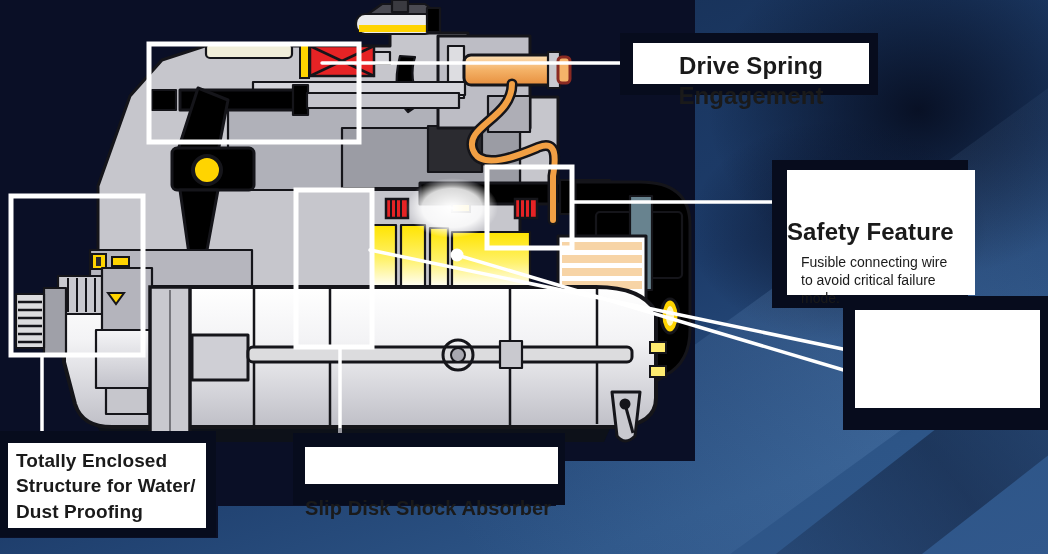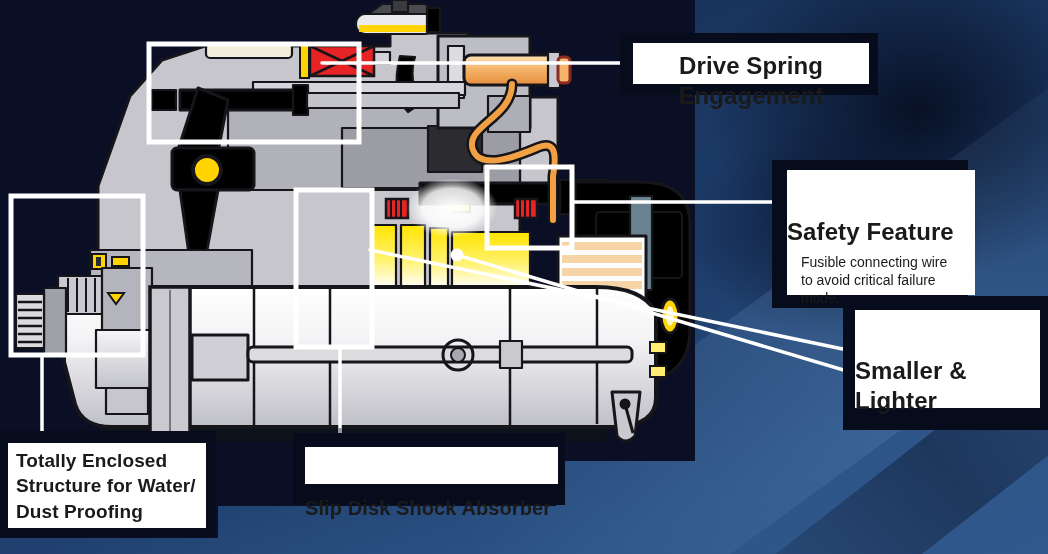--- a/index.html
+++ b/index.html
@@ -251,21 +251,20 @@
   </div>
 
   <div class="co-shadow" style="left:772px;top:160px;width:196px;height:148px"></div>
   <div class="co-box co-safety" style="left:787px;top:170px;width:188px;height:125px">
     <div class="co-title center">Safety Feature</div>
     <div class="co-body">Fusible connecting wire to avoid critical failure mode.</div>
   </div>
 
   <div class="co-shadow" style="left:843px;top:296px;width:205px;height:134px"></div>
   <div class="co-box co-smaller" style="left:855px;top:310px;width:185px;height:98px">
-    <div class="co-title center">Smaller &amp; Lighter</div>
   </div>
 
   <div class="co-shadow" style="left:0px;top:431px;width:216px;height:106px"></div>
   <div class="co-box co-enclosed" style="left:8px;top:443px;width:198px;height:85px">
     <div class="co-title">Totally Enclosed Structure for Water/ Dust Proofing</div>
   </div>
 
   <div class="co-shadow" style="left:293px;top:433px;width:272px;height:72px"></div>
   <div class="co-box co-slip" style="left:305px;top:447px;width:253px;height:37px">
     <div class="co-title center">Slip Disk Shock Absorber</div>

